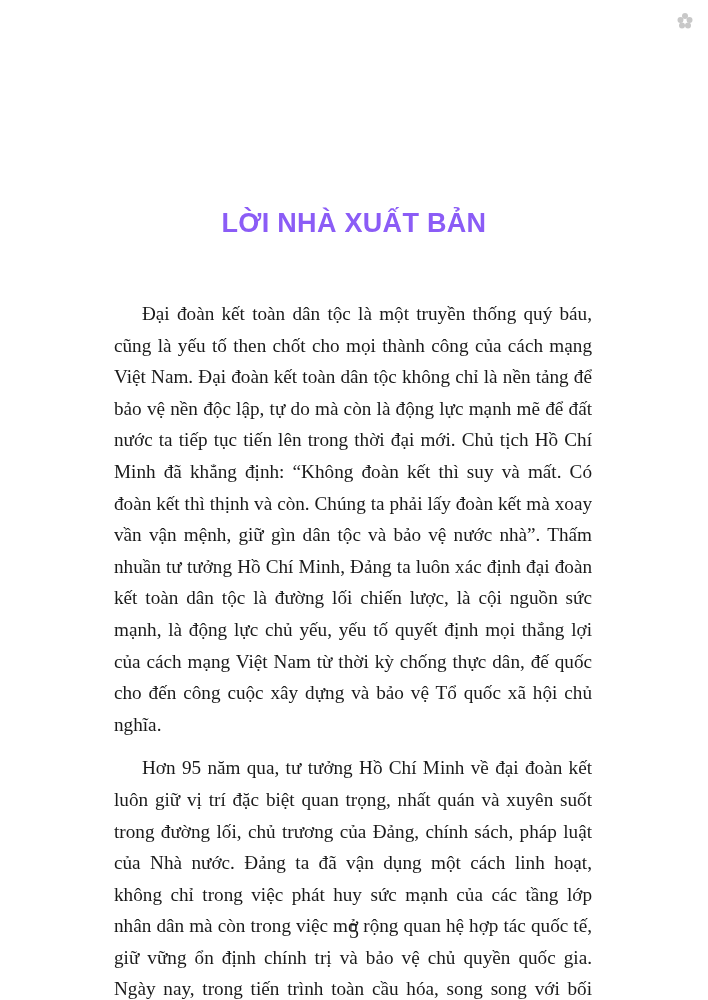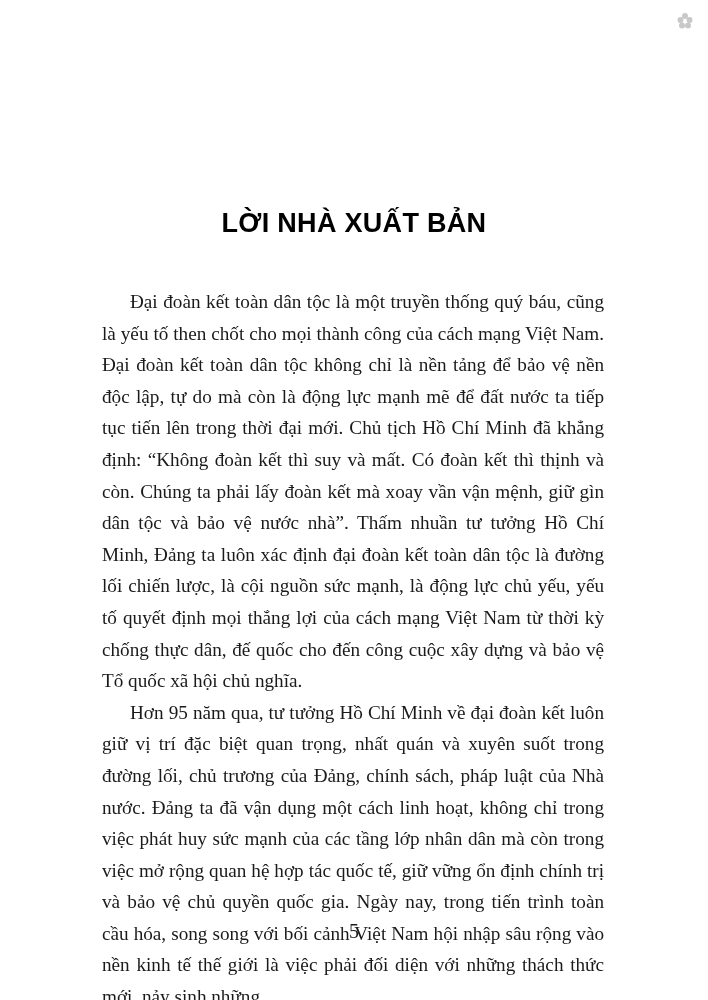--- a/index.html
+++ b/index.html
@@ -24,35 +24,35 @@
   .title {
     position: absolute;
     top: 208px;
     left: 0;
     width: 708px;
     text-align: center;
     font-family: "Liberation Sans", sans-serif;
     font-weight: bold;
     font-size: 27px;
     letter-spacing: 0.3px;
-    color: #000000;
+    color: #8b5cf6;
     margin: 0;
   }
   .body-text {
     position: absolute;
     top: 286px;
     left: 102px;
     width: 502px;
     font-family: "Liberation Serif", serif;
     font-size: 19.2px;
     line-height: 31.6px;
     color: #1a1a1a;
   }
   .body-text p {
-    margin: 0;
+    margin: 12px;
     text-align: justify;
     text-indent: 28px;
   }
   .page-number {
     position: absolute;
     top: 920px;
     left: 0;
     width: 708px;
     text-align: center;
     font-family: "Liberation Serif", serif;

